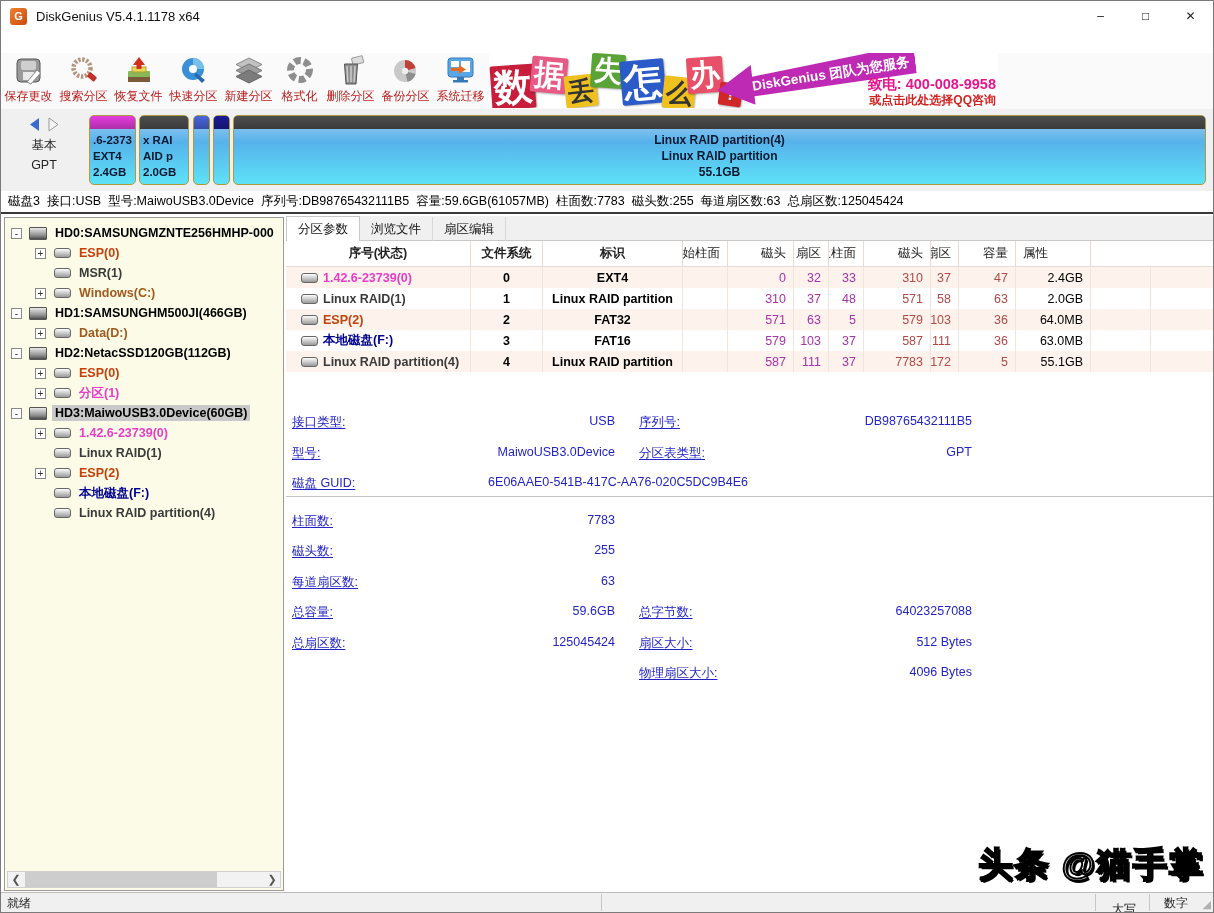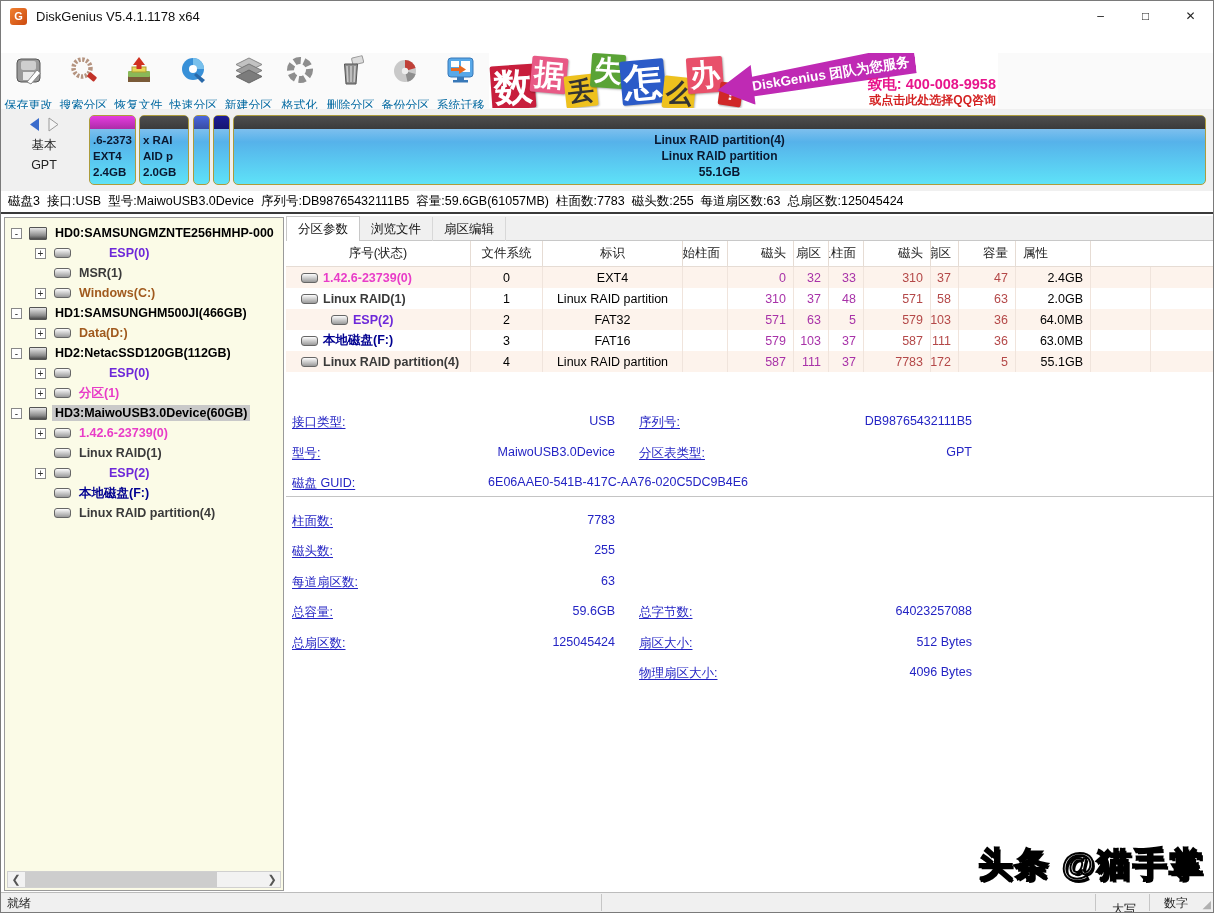--- a/index.html
+++ b/index.html
@@ -15,21 +15,21 @@
   
   #menubar{position:absolute;left:0;top:30px;width:100%;height:22px;background:#fff;display:flex;align-items:center;font-size:12.5px;color:#000;}
   .menu-item{padding:2px 9px;margin-left:6px;}
 
   
   #toolbar{position:absolute;left:0;top:52px;width:100%;height:56px;background:#fafafa;border-bottom:1px solid #d8d8d8;}
   #toolbar-buttons{display:flex;height:100%;}
   .tb-btn{width:55px;height:54px;display:flex;flex-direction:column;align-items:center;justify-content:flex-start;padding-top:2px;box-sizing:border-box;}
   .tb-btn.narrow{width:47px;}
   .tb-icon{width:32px;height:32px;}
-  .tb-label{font-size:12px;color:#0369a1;white-space:nowrap;margin-top:10px;}
+  .tb-label{font-size:12px;color:#b91c1c;white-space:nowrap;margin-top:1px;}
 
   
   #ad{position:absolute;left:488px;top:0;width:509px;height:55px;background:#fff;overflow:hidden;}
   .ad-tile{position:absolute;display:block;color:#fff;font-weight:bold;text-align:center;border-radius:2px;box-shadow:1px 1px 2px rgba(0,0,0,.3);}
   #ad-arrow-wrap{position:absolute;left:228px;top:2px;width:200px;height:50px;transform:rotate(-7deg);}
   #ad-arrow{width:200px;height:42px;background:#bf2ab4;clip-path:polygon(0 55%,18% 5%,18% 33%,100% 2%,100% 72%,18% 80%,18% 100%);display:flex;align-items:center;justify-content:flex-end;padding-right:6px;box-sizing:border-box;}
   #ad-arrow span{color:#fff;font-weight:bold;font-size:13.5px;white-space:nowrap;transform:rotate(-2deg);}
   #ad-phone{position:absolute;right:2px;top:22px;color:#e8148c;font-weight:bold;font-size:14.5px;white-space:nowrap;}
   #ad-qq{position:absolute;right:2px;top:39px;color:#d42222;font-weight:bold;font-size:12px;white-space:nowrap;}
 
@@ -52,41 +52,41 @@
   #treepanel{position:absolute;left:3px;top:216px;width:280px;height:674px;background:#fbfbe7;border:1px solid #9a9a9a;box-sizing:border-box;overflow:hidden;}
   .tree-row{height:20px;display:flex;align-items:center;font-size:12.5px;font-weight:bold;white-space:nowrap;}
   .tree-row .exp{width:11px;height:11px;border:1px solid #888;background:#fff;color:#333;font-size:10px;line-height:9px;text-align:center;box-sizing:border-box;flex:none;font-weight:normal;}
   .tree-row .exp-spacer{width:11px;flex:none;}
   .tree-row.lvl0{padding-left:6px;}
   .tree-row.lvl1{padding-left:30px;}
   .disk-ico{width:16px;height:11px;margin:0 5px 0 7px;background:linear-gradient(180deg,#e8e8e8,#8a8a8a 70%,#4a4a4a);border:1px solid #555;border-radius:1px;flex:none;}
   .part-ico{width:15px;height:8px;margin:0 5px 0 8px;background:linear-gradient(180deg,#fdfdfd,#9a9a9a);border:1px solid #666;border-radius:3px;flex:none;}
   .tree-label{padding:1px 3px;}
   .tree-row.selected .tree-label{background:#c9c9c9;}
-  .c-black{color:#000;} .c-blue{color:#6d28d9;margin-left:30px;} .c-dark{color:#3a3a3a;}
+  .c-black{color:#000;} .c-blue{color:#c2410c;} .c-dark{color:#3a3a3a;}
   .c-brown{color:#a05a1e;} .c-magenta{color:#e83cc8;} .c-navy{color:#000090;}
   #tree-hscroll{position:absolute;left:2px;right:2px;bottom:2px;height:17px;background:#f2f2f2;border:1px solid #d0d0d0;box-sizing:border-box;}
   .hs-arrow{position:absolute;top:0;width:16px;height:15px;color:#555;font-size:11px;text-align:center;line-height:15px;}
   #hs-left{left:0;} #hs-right{right:0;}
   #hs-thumb{position:absolute;left:17px;top:0;width:192px;height:15px;background:#cdcdcd;}
 
   
   #rightpanel{position:absolute;left:285px;top:213px;width:929px;height:680px;background:#fff;}
   #tabbar{position:absolute;left:0;top:2px;width:100%;height:25px;background:#f0f0f0;border-bottom:1px solid #c8c8c8;box-sizing:border-box;}
   .tab{display:inline-block;padding:4px 11px 5px 11px;font-size:12.5px;color:#111;border-right:1px solid #d8d8d8;}
   .tab.active{background:#fff;border:1px solid #c8c8c8;border-bottom:1px solid #fff;margin-bottom:-1px;position:relative;}
 
   #ptable{position:absolute;left:0;top:27px;width:100%;}
   .trow,.thead{display:grid;grid-template-columns:185px 72px 140px 45px 66px 35px 35px 67px 28px 57px 75px 60px;align-items:center;}
   .thead{height:25px;font-size:12.5px;color:#222;background:#fff;border-bottom:1px solid #e6dcd4;}
   .trow{height:21px;font-size:12.5px;}
   .trow.alt{background:#fdf3ec;}
   .cell{padding:0 7px;white-space:nowrap;overflow:hidden;box-sizing:border-box;border-right:1px solid #f0e4dc;height:100%;display:flex;align-items:center;}
   .thead .cell{border-right:1px solid #e6dcd4;}
-  .al{justify-content:flex-start;} .ac{justify-content:center;} .ar{justify-content:flex-end;}
+  .al{justify-content:flex-start;} .ac{justify-content:center;font-weight:bold;} .ar{justify-content:flex-end;}
   .cell.label-cell{font-weight:bold;}
   .num-start{color:#a832a8;} .num-end{color:#b44848;}
 
   
   #details{position:absolute;left:0;top:184px;width:100%;font-size:12.5px;color:#2424c4;}
   .drow{position:relative;height:14.5px;margin-top:16px;}
   .dlab{position:absolute;text-decoration:underline;text-underline-offset:2px;white-space:nowrap;}
   .dval{position:absolute;white-space:nowrap;}
   .l1{left:6px;} .l2{left:353px;}
   .v1{right:600px;} .v1wide{right:467px;} .v2{right:243px;}

